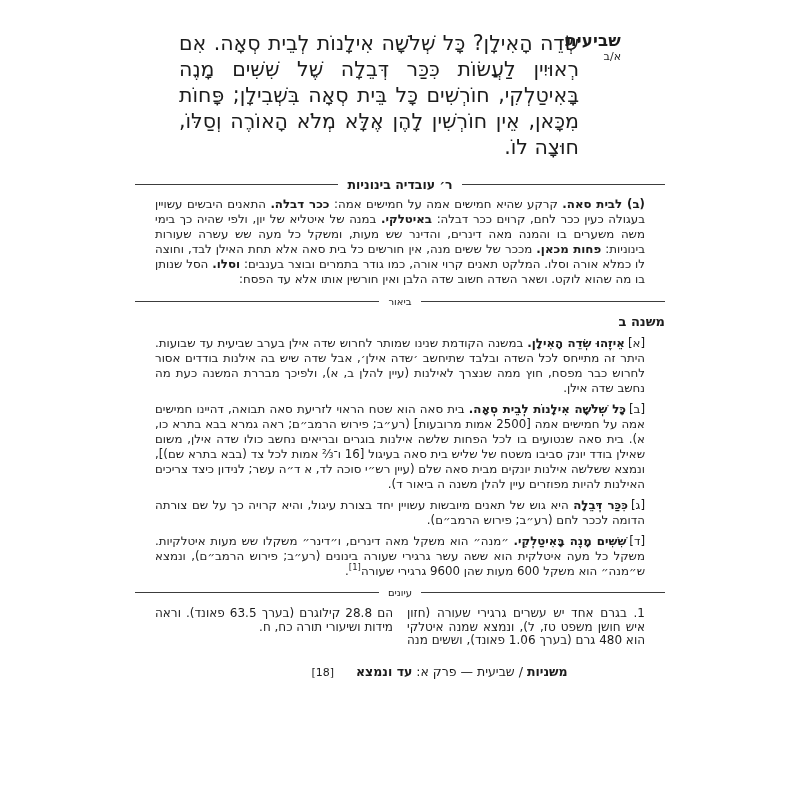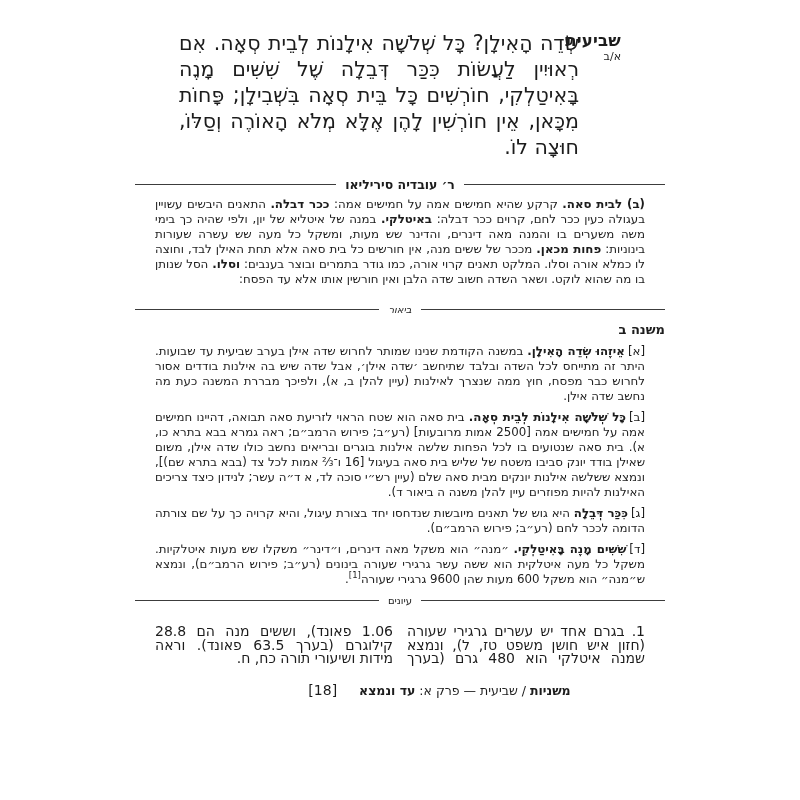--- a/index.html
+++ b/index.html
@@ -31,69 +31,69 @@
   .bart-rule .lbl{font-weight:bold;font-size:12.5px;}
   .small-rule .lbl{font-size:10px;}
 
   .inset{margin-left:20px;margin-right:20px;}
 
   
   .commentary{margin-top:5px;font-size:11.8px;line-height:15px;text-align:justify;}
   .b{font-weight:bold;}
 
   
-  .biur-rule{margin-top:17px;font-style:italic;}
+  .biur-rule{margin-top:9px;}
   .mishna-num-label{text-align:right;font-weight:bold;font-size:13px;margin:7px 0 7px;}
   .biur p{margin:0 0 6px;font-size:11.8px;line-height:15px;text-align:justify;}
   .biur .cont{text-indent:14px;}
   .marker{padding-left:3px;}
   sup{font-size:8.5px;line-height:0;}
 
   
   .iyunim-rule{margin-top:8px;}
   .iyunim-cols{
-    margin-top:19px;
+    margin-top:9px;
     column-count:2;column-gap:14px;
-    font-size:14px;line-height:13.5px;text-align:justify;
+    font-size:12px;line-height:13.5px;text-align:justify;
   }
 
   
   .footer{margin-top:16px;display:flex;justify-content:center;align-items:baseline;gap:22px;
           font-size:12.5px;transform:translateX(25px);}
-  .page-num{font-size:14px;padding-left:29px;}
+  .page-num{font-size:11px;padding-left:29px;}
 </style>
 </head>
 <body>
 
 <div class="page">
 
   <div class="mishnah-section">
     <div class="margin-label">
       <div class="tractate">שביעית</div>
       <div class="mref">א/ב</div>
     </div>
     <div class="mishnah-text">
       <span>שְׂדֵה הָאִילָן? כָּל שְׁלֹשָׁה אִילָנוֹת לְבֵית סְאָה. אִם רְאוּיִין לַעֲשׂוֹת כִּכַּר דְּבֵלָה שֶׁל שִׁשִּׁים מָנֶה בָּאִיטַלְקִי, חוֹרְשִׁים כָּל בֵּית סְאָה בִּשְׁבִילָן; פָּחוֹת מִכָּאן, אֵין חוֹרְשִׁין לָהֶן אֶלָּא מְלֹא הָאוֹרֶה וְסַלּוֹ, חוּצָה לוֹ.</span>
     </div>
   </div>
 
   <div class="hr-label bart-rule">
-    <span class="lbl">ר׳ עובדיה סיריליאו</span>
+    <span class="lbl">ר׳ עובדיה בינוניות</span>
   </div>
   <div class="commentary inset"><span class="b">(ב) לבית סאה.</span><span> קרקע שהיא חמישים אמה על חמישים אמה: </span><span class="b">ככר דבלה.</span><span> התאנים היבשים עשויין בעגולה כעין ככר לחם, קרוים ככר דבלה: </span><span class="b">באיטלקי.</span><span> במנה של איטליא של יון, ולפי שהיה כך בימי משה משערים בו והמנה מאה דינרים, והדינר שש מעות, ומשקל כל מעה שש עשרה שעורות בינוניות: </span><span class="b">פחות מכאן.</span><span> מככר של ששים מנה, אין חורשים כל בית סאה אלא תחת האילן לבד, וחוצה לו כמלא אורה וסלו. המלקט תאנים קרוי אורה, כמו גודר בתמרים ובוצר בענבים: </span><span class="b">וסלו.</span><span> הסל שנותן בו מה שהוא לוקט. ושאר השדה חשוב שדה הלבן ואין חורשין אותו אלא עד הפסח:</span></div>
 
   <div class="hr-label small-rule biur-rule">
     <span class="lbl">ביאור</span>
   </div>
   <div class="mishna-num-label">משנה ב</div>
 
   <div class="biur inset">
     <p><span class="marker">[א]</span><span><span class="b">אֵיזֶהוּ שְׂדֵה הָאִילָן.</span><span> במשנה הקודמת שנינו שמותר לחרוש שדה אילן בערב שביעית עד שבועות. היתר זה מתייחס לכל השדה ובלבד שתיחשב ׳שדה אילן׳, אבל שדה שיש בה אילנות בודדים אסור לחרוש כבר מפסח, חוץ ממה שנצרך לאילנות (עיין להלן ב, א), ולפיכך מבררת המשנה כעת מה נחשב שדה אילן.</span></span></p>
     <p><span class="marker">[ב]</span><span><span class="b">כָּל שְׁלֹשָׁה אִילָנוֹת לְבֵית סְאָה.</span><span> בית סאה הוא שטח הראוי לזריעת סאה תבואה, דהיינו חמישים אמה על חמישים אמה [2500 אמות מרובעות] (רע״ב; פירוש הרמב״ם; ראה גמרא בבא בתרא כו, א). בית סאה שנטועים בו לכל הפחות שלשה אילנות בוגרים ובריאים נחשב כולו שדה אילן, משום שאילן בודד יונק סביבו משטח של שליש בית סאה בעיגול [16 ו־⅔ אמות לכל צד (בבא בתרא שם)], ונמצא ששלשה אילנות יונקים מבית סאה שלם (עיין רש״י סוכה לד, א ד״ה עשר; לנידון כיצד צריכים האילנות להיות מפוזרים עיין להלן משנה ה ביאור ד).</span></span></p>
-    <p><span class="marker">[ג]</span><span><span class="b">כִּכַּר דְּבֵלָה</span><span> היא גוש של תאנים מיובשות שנדחסו יחד בצורת עיגול, והיא קרויה כך על שם צורתה הדומה לככר לחם (רע״ב; פירוש הרמב״ם).</span></span></p>
+    <p><span class="marker">[ג]</span><span><span class="b">כִּכַּר דְּבֵלָה</span><span> היא גוש של תאנים מיובשות עשויין יחד בצורת עיגול, והיא קרויה כך על שם צורתה הדומה לככר לחם (רע״ב; פירוש הרמב״ם).</span></span></p>
     <p><span class="marker">[ד]</span><span><span class="b">שִׁשִּׁים מָנֶה בָּאִיטַלְקִי.</span><span> ״מנה״ הוא משקל מאה דינרים, ו״דינר״ משקלו שש מעות איטלקיות. משקל כל מעה איטלקית הוא ששה עשר גרגירי שעורה בינונים (רע״ב; פירוש הרמב״ם), ונמצא ש״מנה״ הוא משקל 600 מעות שהן 9600 גרגירי שעורה</span><sup>[1]</sup><span>.</span></span></p>
   </div>
 
   <div class="hr-label small-rule iyunim-rule">
     <span class="lbl">עיונים</span>
   </div>
   <div class="iyunim-cols inset">1. בגרם אחד יש עשרים גרגירי שעורה (חזון איש חושן משפט טז, ל), ונמצא שמנה איטלקי הוא 480 גרם (בערך 1.06 פאונד), וששים מנה הם 28.8 קילוגרם (בערך 63.5 פאונד). וראה מידות ושיעורי תורה כח, ח.</div>
 
   <div class="footer">
     <span class="footer-title"><span class="b">משניות</span><span> / שביעית — פרק א: </span><span class="b">עד ונמצא</span></span>

